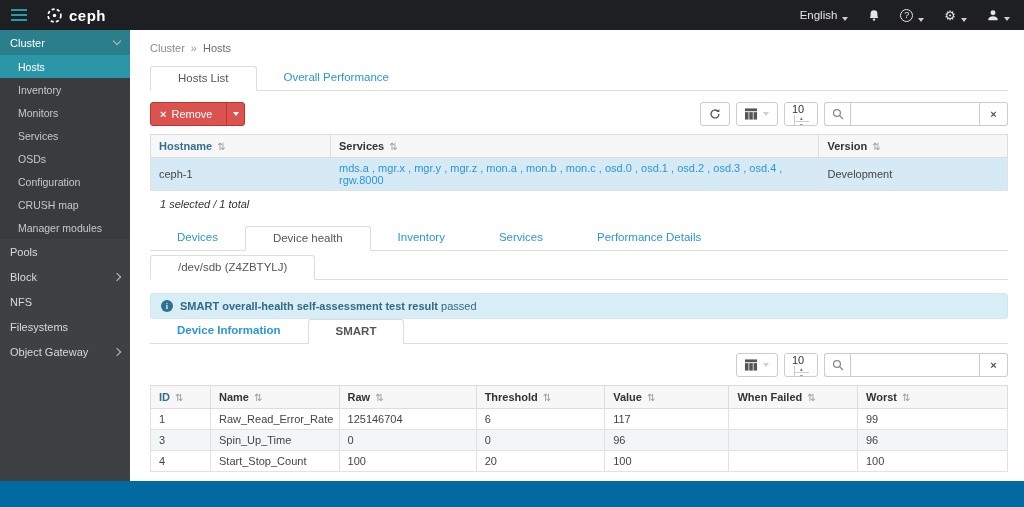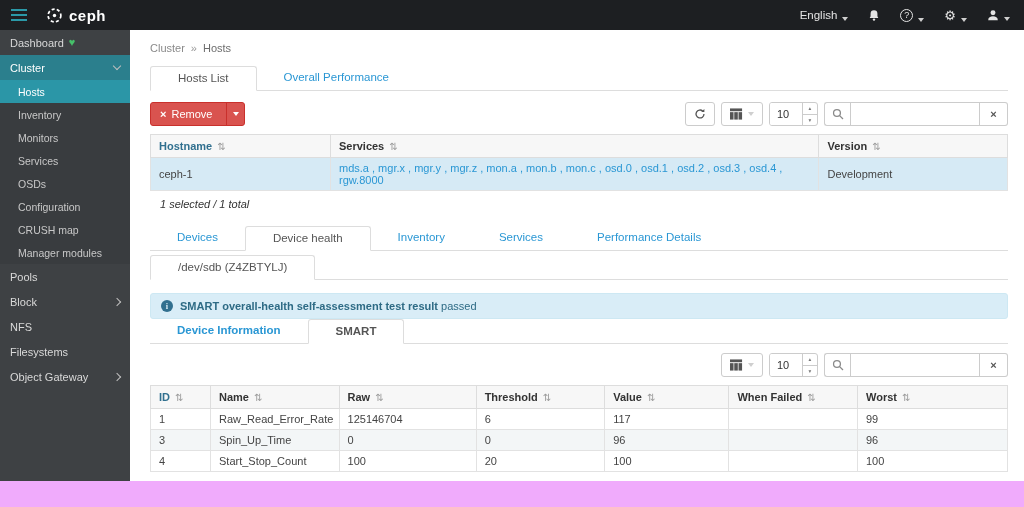--- a/index.html
+++ b/index.html
@@ -1,17 +1,17 @@
 <!DOCTYPE html>
 <html><head>
 <meta charset="utf-8">
 <style>
   * { margin:0; padding:0; box-sizing:border-box; }
   body { font-family:"Liberation Sans", sans-serif; background:#fff; }
-  .app { width:1024px; height:507px; background:#f0abfc; overflow:hidden; position:relative; }
+  .app { width:1024px; height:507px; background:#0369a1; overflow:hidden; position:relative; }
   .viewport { height:481px; overflow:hidden; display:flex; flex-direction:column; }
 
   
   .navbar { height:30px; background:#1d1f22; display:flex; align-items:center; justify-content:space-between; padding:0 14px 0 0; flex:0 0 auto; }
   .nav-left { display:flex; align-items:center; }
   .hamburger { width:40px; height:30px; display:flex; flex-direction:column; justify-content:center; gap:3px; padding-left:11px; cursor:pointer; background:none; border:none; }
   .hamburger span { display:block; width:16px; height:2px; background:#2b99a8; }
   .brand { display:flex; align-items:center; gap:6px; color:#fff; font-size:15px; font-weight:bold; margin-left:6px; letter-spacing:0.5px; }
   .nav-right { display:flex; align-items:center; gap:20px; color:#e4e4e4; font-size:11.5px; }
   .nav-item { display:flex; align-items:flex-end; gap:5px; cursor:pointer; }
@@ -46,21 +46,21 @@
   
   .toolbar { display:flex; align-items:center; justify-content:space-between; margin-top:11px; }
   .toolbar.right-only { justify-content:flex-end; }
   .tb-right { display:flex; align-items:center; gap:6px; }
   .btn { height:24px; display:inline-flex; align-items:center; justify-content:center; border:1px solid #ccc; background:#fff; border-radius:3px; cursor:pointer; font-size:11px; color:#555; padding:0 8px; gap:5px; }
   .btn-danger { background:#d9534f; border-color:#c9302c; color:#fff; padding:0; overflow:hidden; }
   .btn-danger .main { display:flex; align-items:center; gap:5px; padding:0 9px; height:100%; }
   .btn-danger .split { display:flex; align-items:center; justify-content:center; width:18px; height:100%; border-left:1px solid #c9302c; }
   .btn-danger .split .caret { border-top-color:#fff; }
   .x-glyph { font-weight:bold; font-size:11px; line-height:1; }
-  .pagesize { display:flex; align-items:center; height:24px; border:1px solid #ccc; border-radius:3px; background:#fff; overflow:hidden; }
+  .pagesize { display:flex; align-items:center; height:24px; border:1px solid #ccc; border-radius:3px; background:#fff; overflow:hidden;flex-direction:column; }
   .pagesize input { width:32px; border:none; outline:none; font-size:11px; padding-left:7px; color:#333; height:100%; font-family:"Liberation Sans", sans-serif; }
   .spin { display:flex; flex-direction:column; border-left:1px solid #ccc; width:15px; height:100%; }
   .spin span { flex:1; display:flex; align-items:center; justify-content:center; font-size:5.5px; color:#777; cursor:pointer; }
   .spin span:first-child { border-bottom:1px solid #ccc; }
   .search-group { display:flex; align-items:center; }
   .sg-addon { height:24px; width:26px; border:1px solid #ccc; border-right:none; border-radius:3px 0 0 3px; background:#fff; display:flex; align-items:center; justify-content:center; }
   .sg-input { height:24px; width:130px; border:1px solid #ccc; font-size:11px; padding:0 6px; outline:none; color:#333; font-family:"Liberation Sans", sans-serif; }
   .sg-clear { height:24px; width:28px; border:1px solid #ccc; border-left:none; border-radius:0 3px 3px 0; background:#fff; display:flex; align-items:center; justify-content:center; color:#555; cursor:pointer; font-size:11px; font-weight:bold; }
 
   
@@ -132,26 +132,20 @@
               <path d="M1.4 13c0-3 2.6-4.4 5.6-4.4S12.6 10 12.6 13z" fill="#e4e4e4"></path>
             </svg>
           <span class="caret"></span>
         </div>
       </div>
     </header>
 
     <div class="body-row">
 
       <nav class="sidebar">
-        <div class="sb-item">
-          <span class="lbl">
-              <span>Dashboard</span>
-              <span class="heart">♥</span>
-            </span>
-        </div>
         <div class="sb-item active-parent">
           <span class="lbl">Cluster</span>
           <span class="chev chev-down"></span>
         </div>
         <div class="sb-sub">
           <div class="sb-subitem active">
               <span>Hosts</span>
             </div>
           <div class="sb-subitem">
               <span>Inventory</span>

